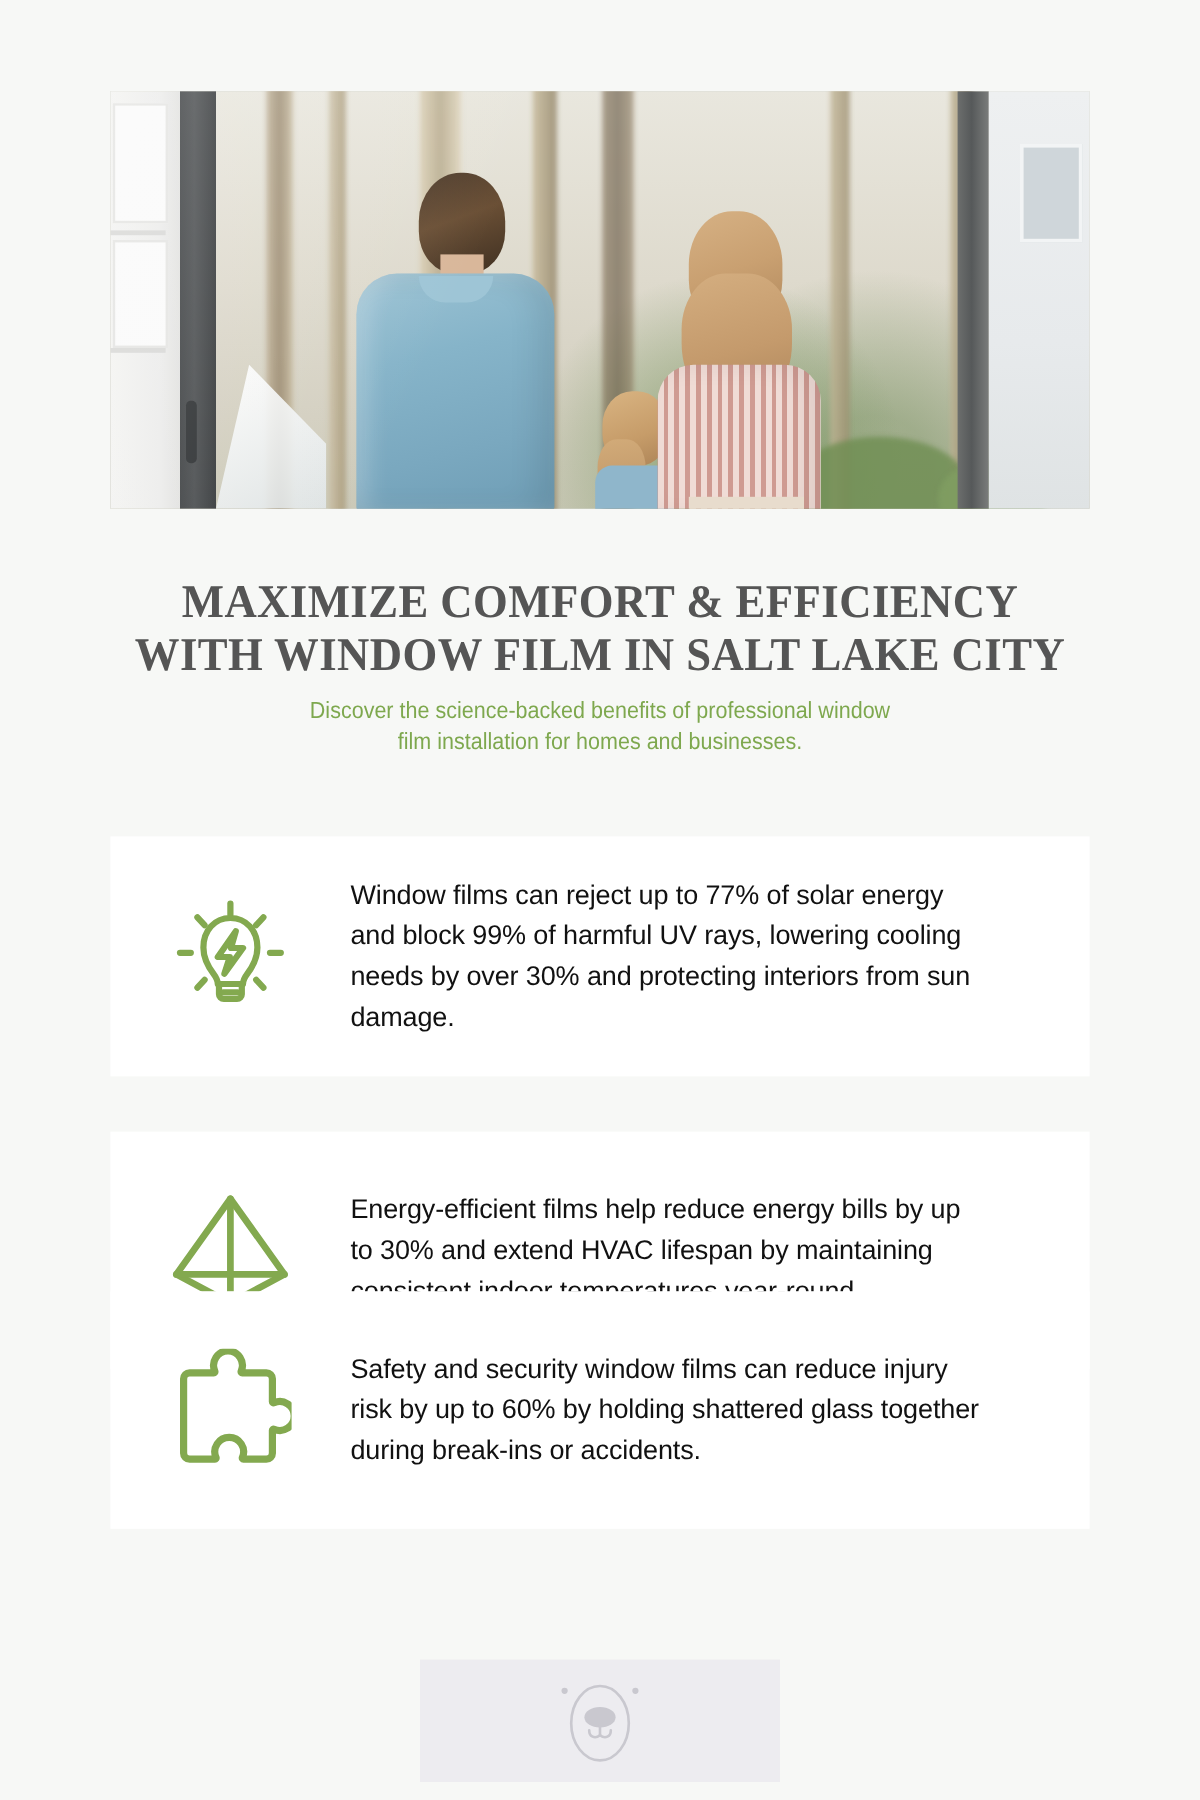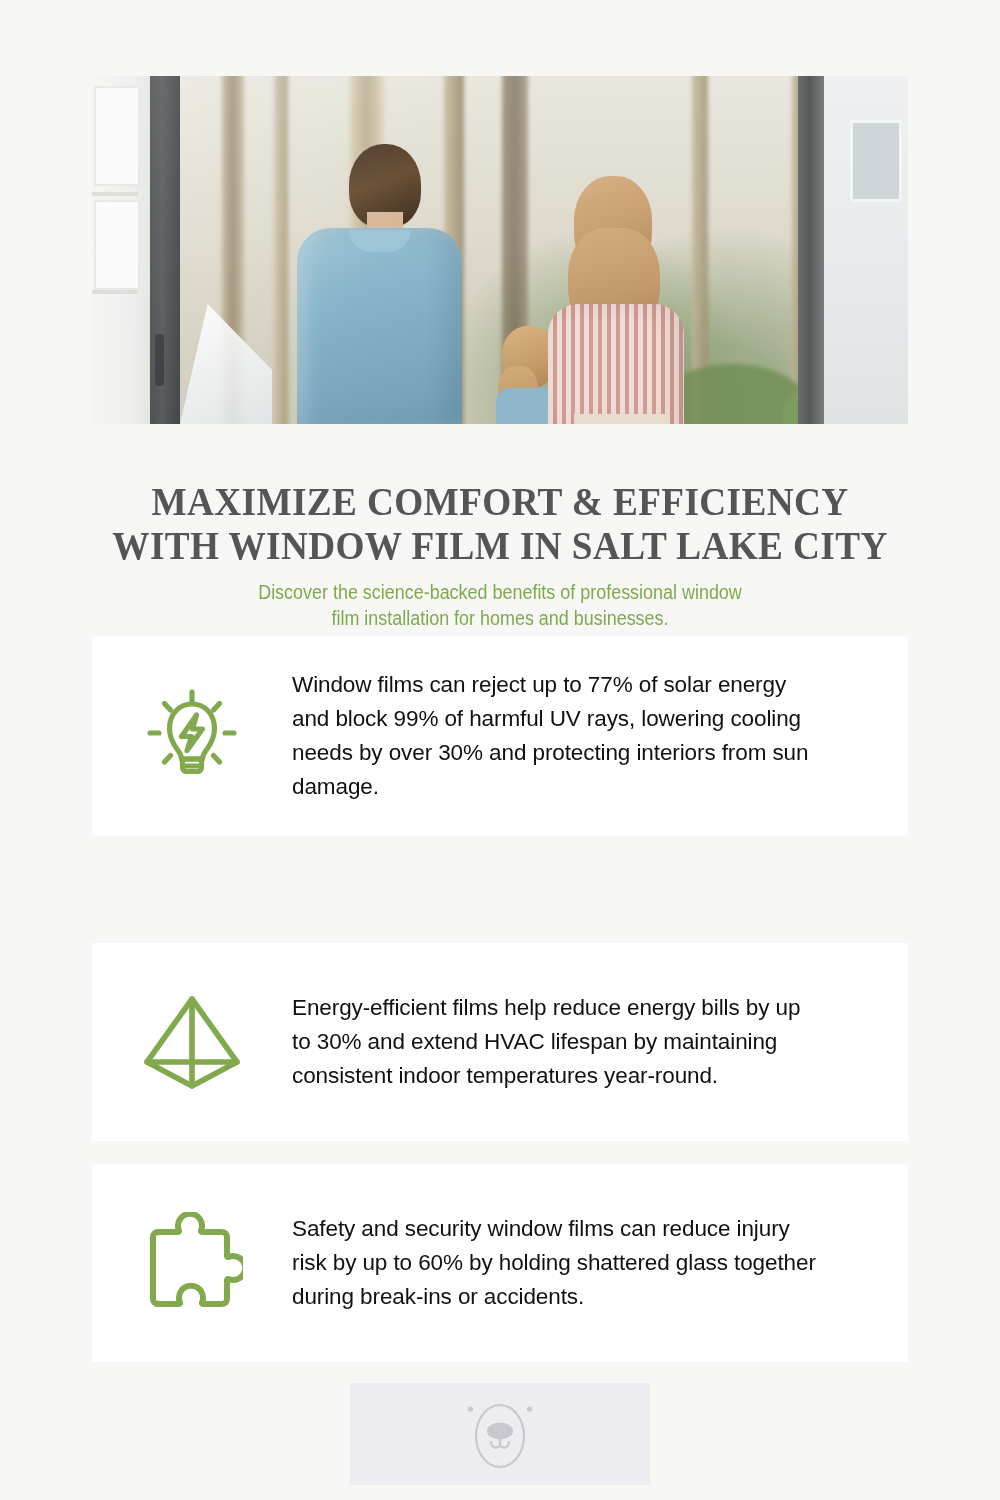--- a/index.html
+++ b/index.html
@@ -269,23 +269,23 @@
 
   
   .card {
     position: absolute;
     left: 92px;
     width: 816px;
     background: #ffffff;
     display: flex;
     align-items: center;
   }
-  #card-0 { top: 620px; height: 200px; }
+  #card-0 { top: 681px; height: 200px; }
   #card-1 { top: 927px; height: 198px; align-items: center; }
-  #card-2 { top: 1148px; height: 198px; }
+  #card-2 { top: 1060px; height: 198px; }
 
   .card-icon {
     width: 200px;
     flex: 0 0 200px;
     display: flex;
     align-items: center;
     justify-content: center;
   }
   .card-text {
     flex: 1 1 auto;

